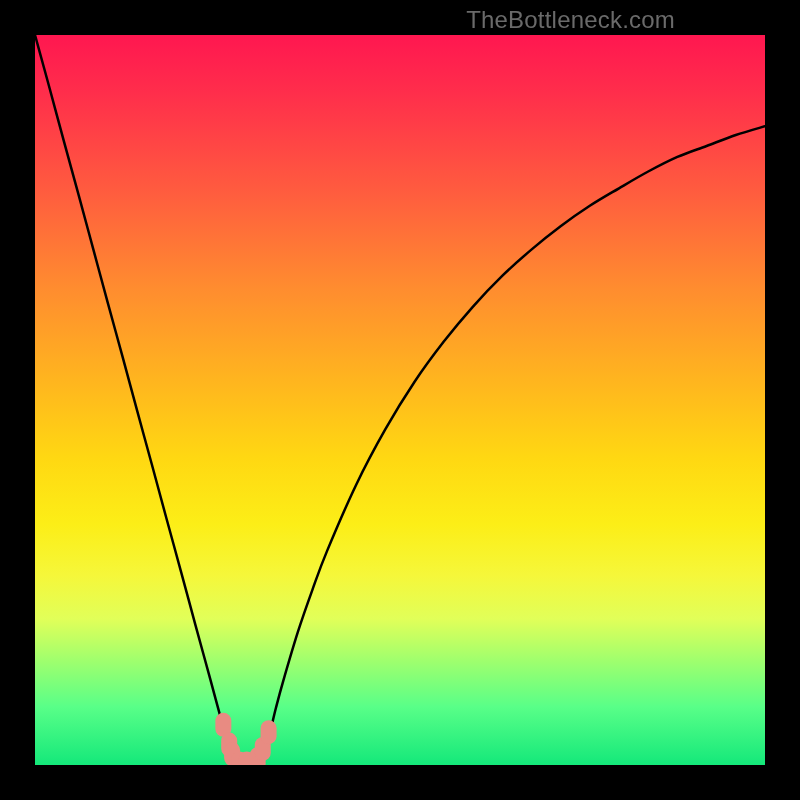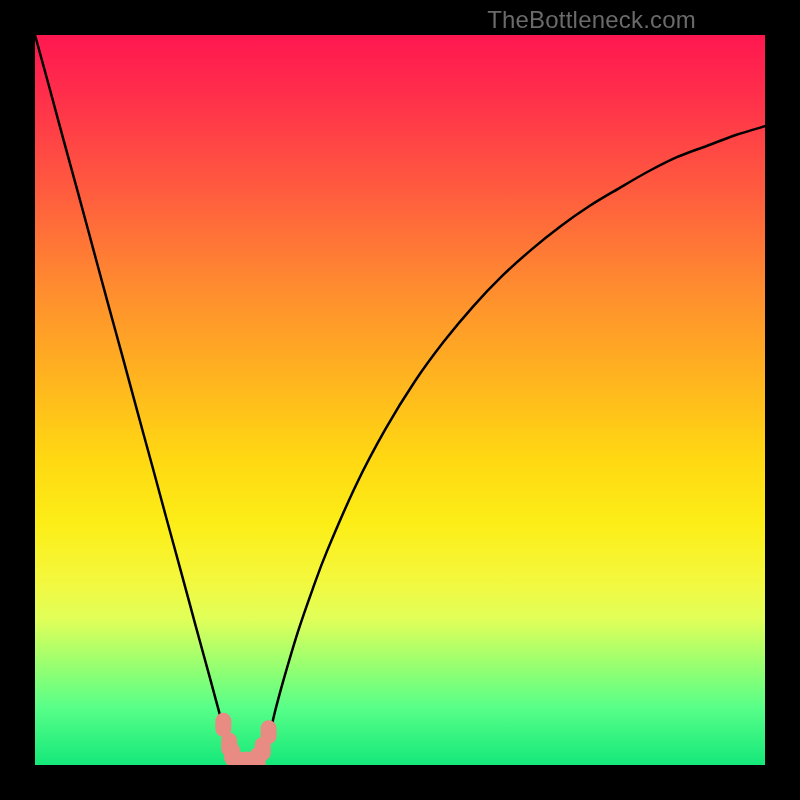--- a/index.html
+++ b/index.html
@@ -11,21 +11,20 @@
     background: #000;
     font-family: Arial, Helvetica, sans-serif;
   }
   .frame {
     position: absolute;
     left: 0;
     top: 0;
     width: 687px;
     height: 800px;
     background: #000;
-    padding-left: 21px;
   }
   .plot {
     position: absolute;
     left: 35px;
     top: 35px;
     width: 730px;
     height: 730px;
     background: linear-gradient(
       to bottom,
       #ff1750 0%,

